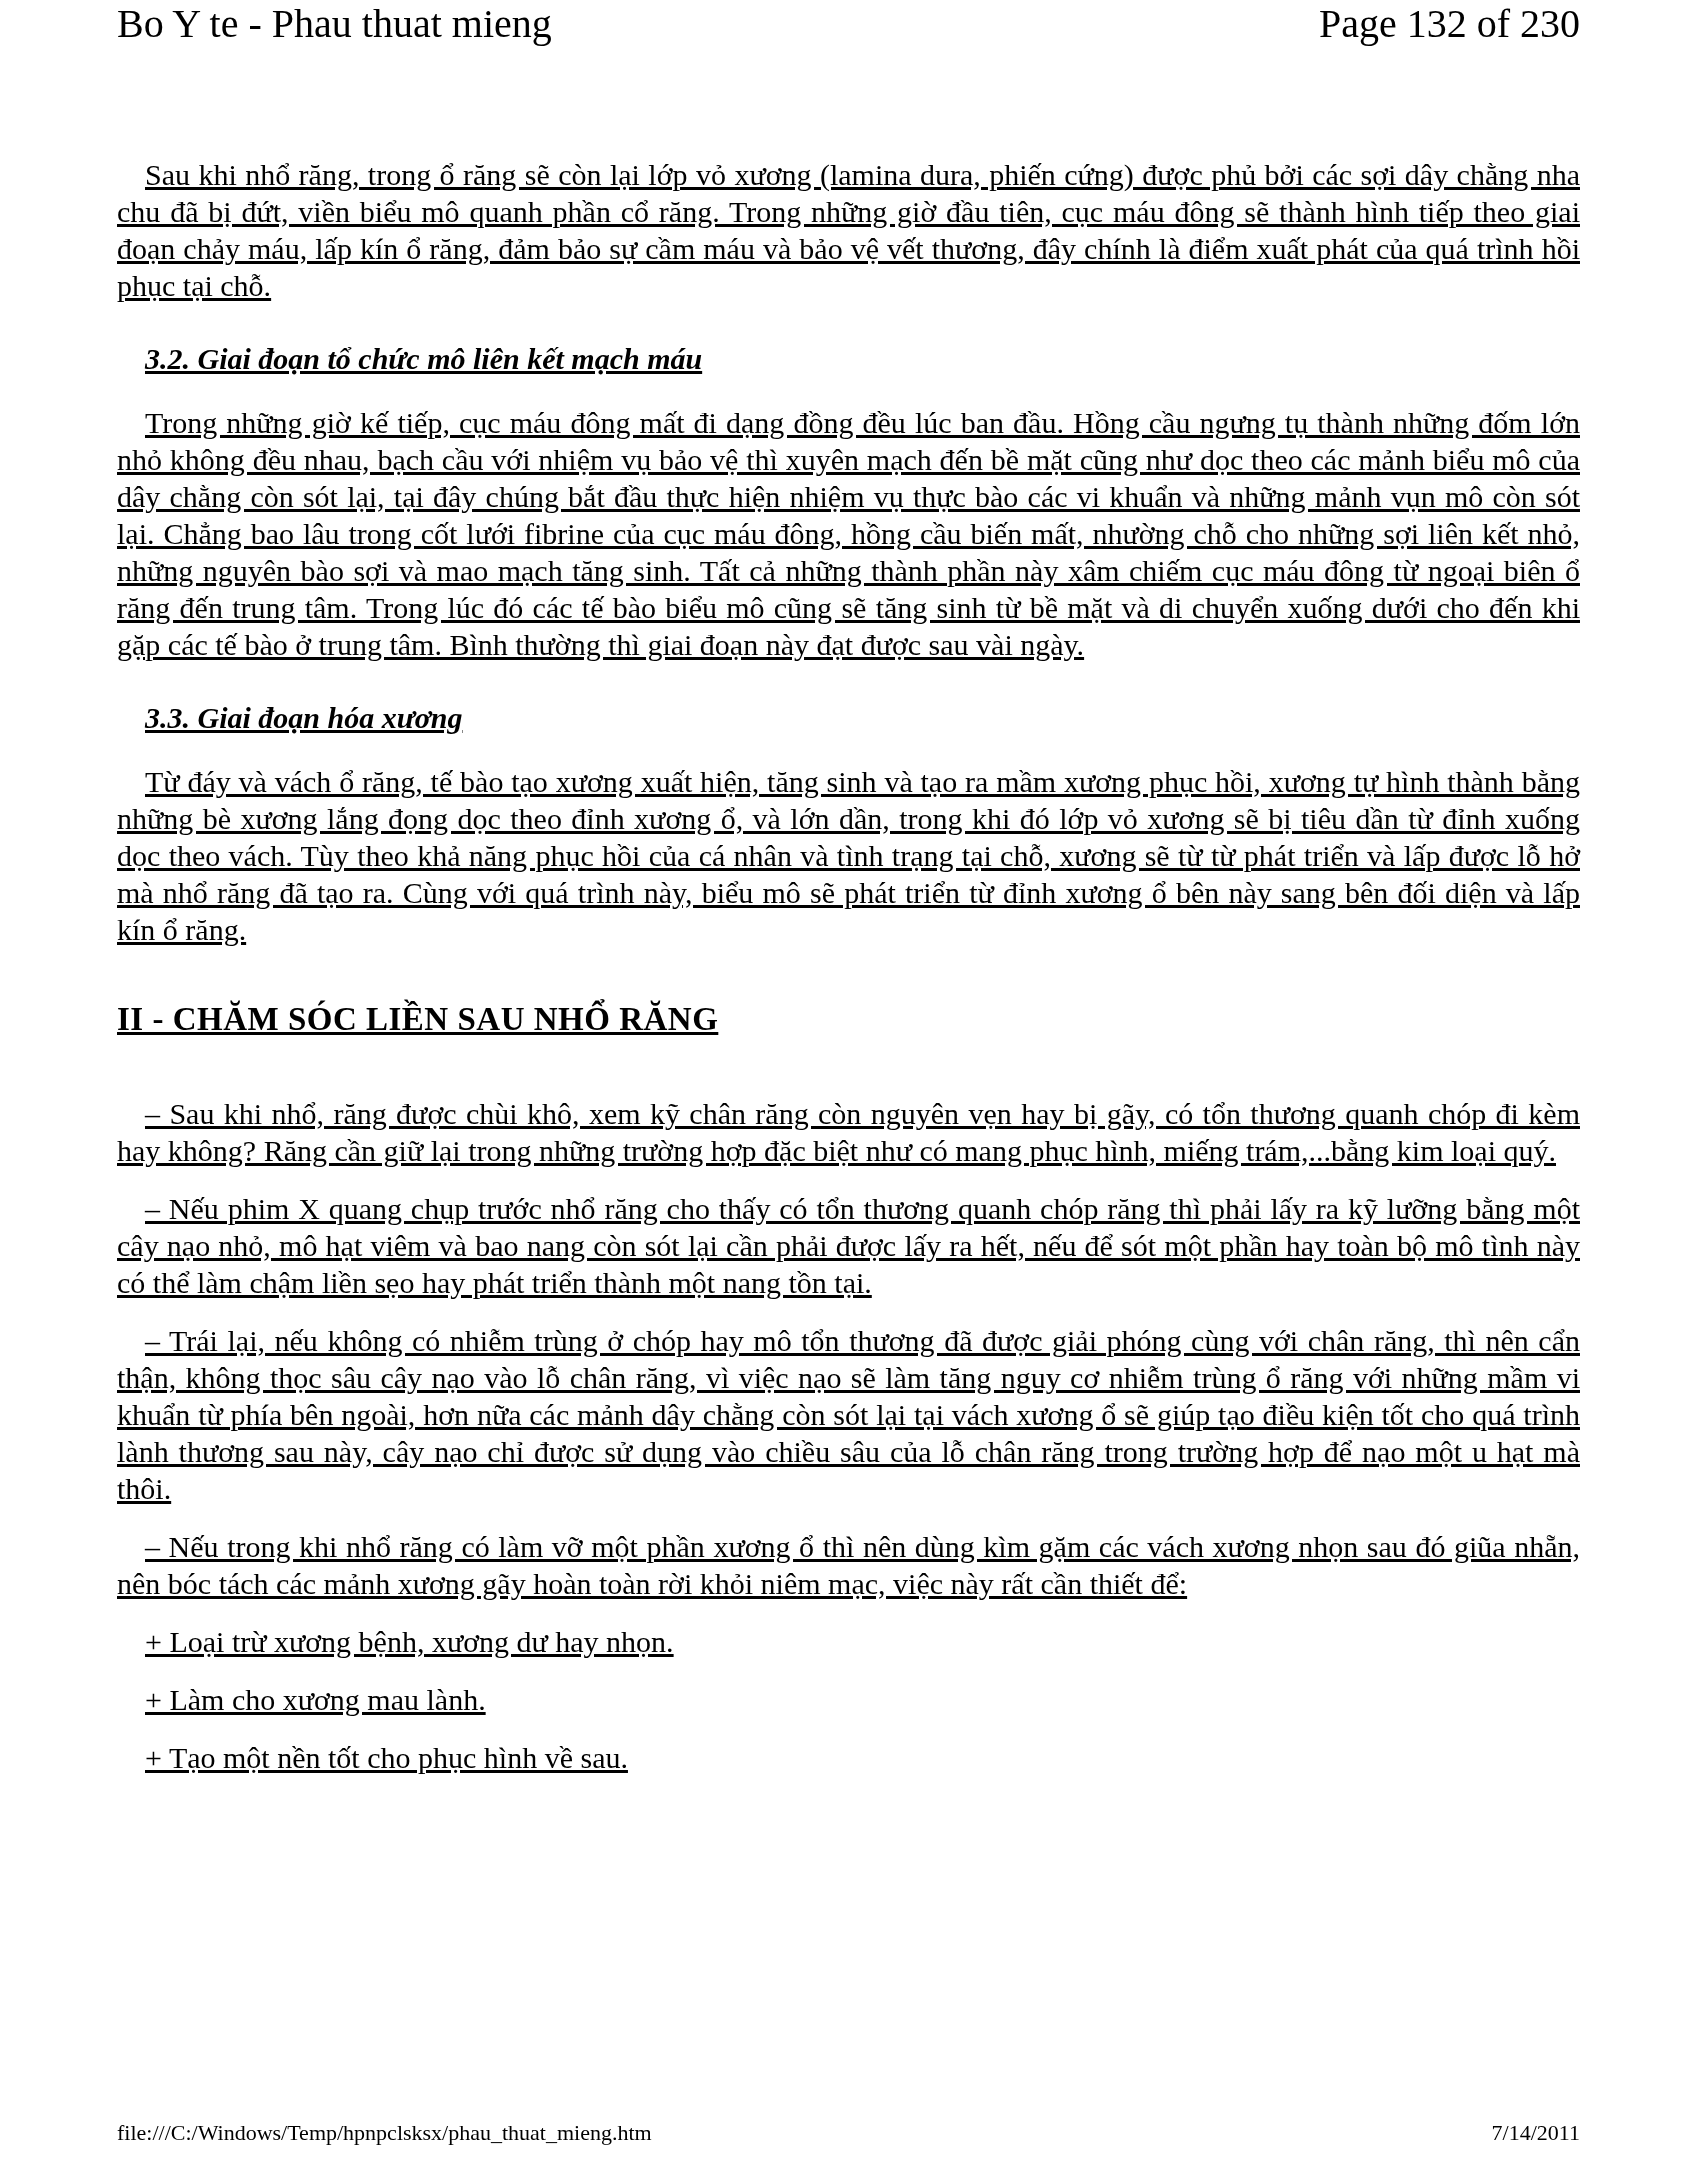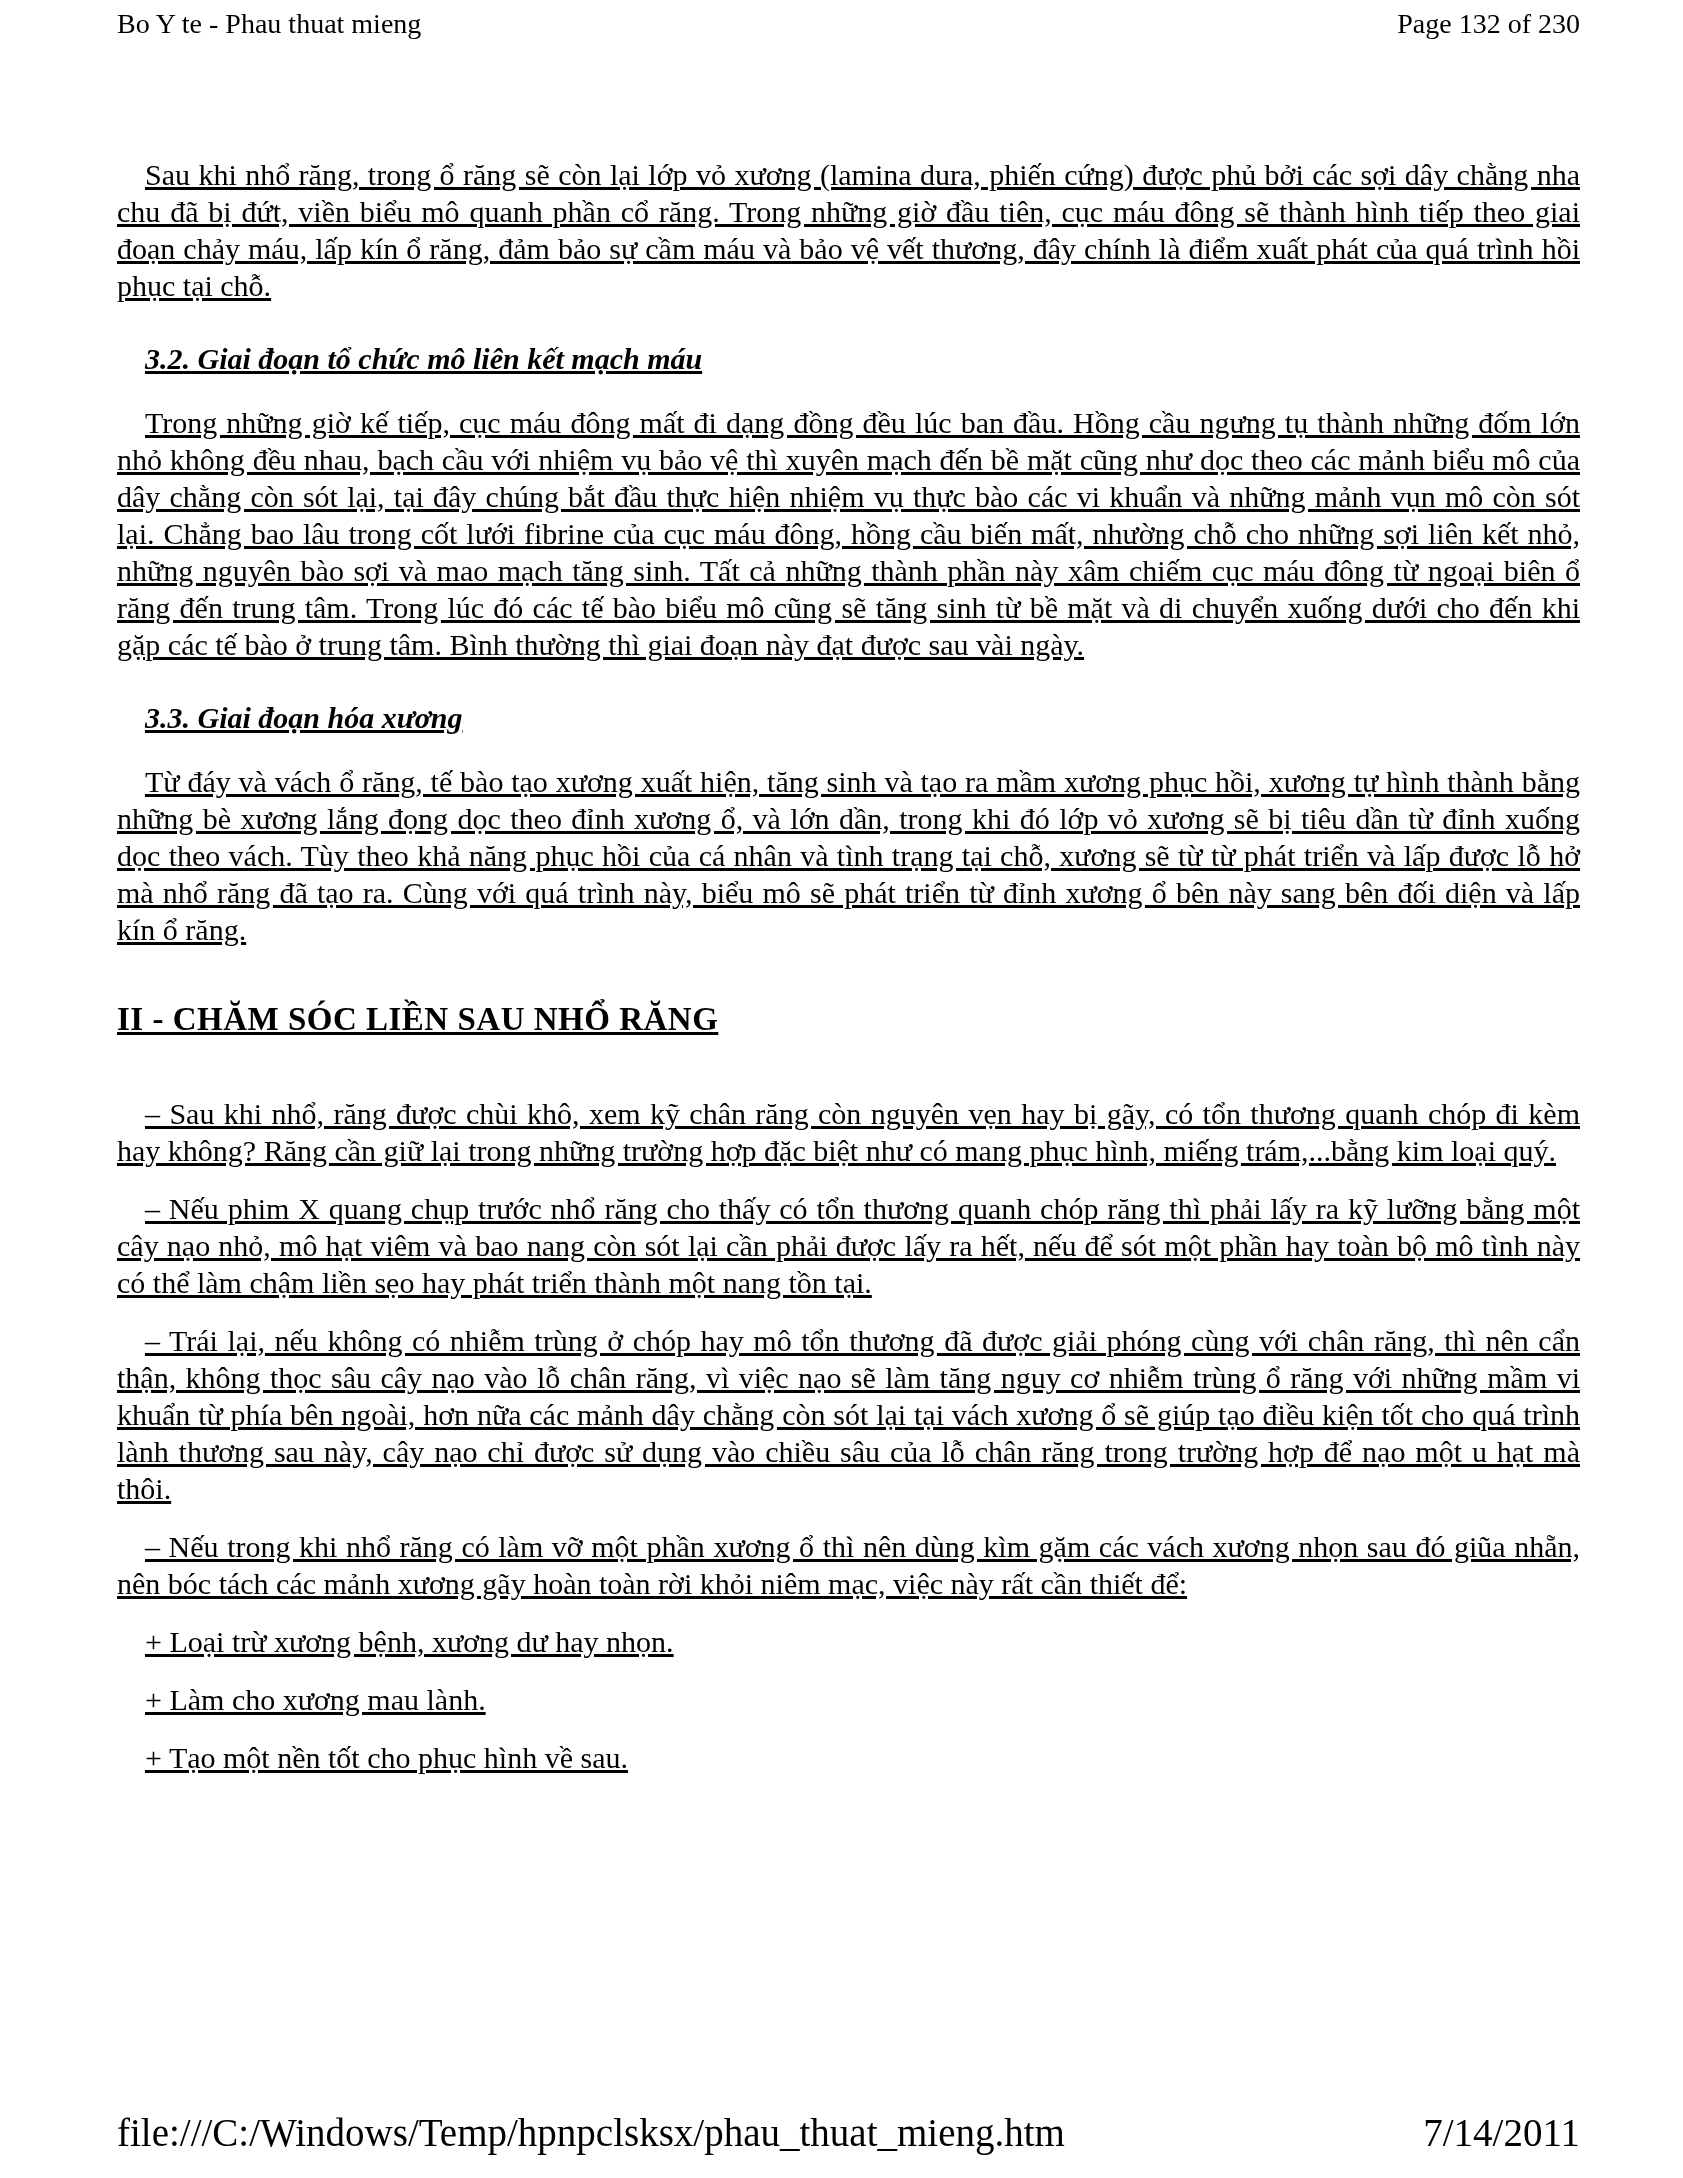--- a/index.html
+++ b/index.html
@@ -17,21 +17,21 @@
     inset: 0;
     background: #ffffff;
   }
   .page-header {
     position: absolute;
     top: 6px;
     left: 117px;
     width: 1463px;
     display: flex;
     justify-content: space-between;
-    font-size: 28px;
+    font-size: 40px;
     line-height: 36px;
     white-space: nowrap;
   }
   .doc-body {
     position: absolute;
     top: 156px;
     left: 117px;
     width: 1463px;
     text-decoration: underline;
   }
@@ -61,21 +61,21 @@
     margin: 51px 0 56px 0;
     letter-spacing: 0.5px;
   }
   .page-footer {
     position: absolute;
     top: 2115px;
     left: 117px;
     width: 1463px;
     display: flex;
     justify-content: space-between;
-    font-size: 39px;
+    font-size: 22px;
     line-height: 36px;
     white-space: nowrap;
   }
 </style>
 </head>
 <body>
 
 <div class="page">
 
   <div class="page-header">

